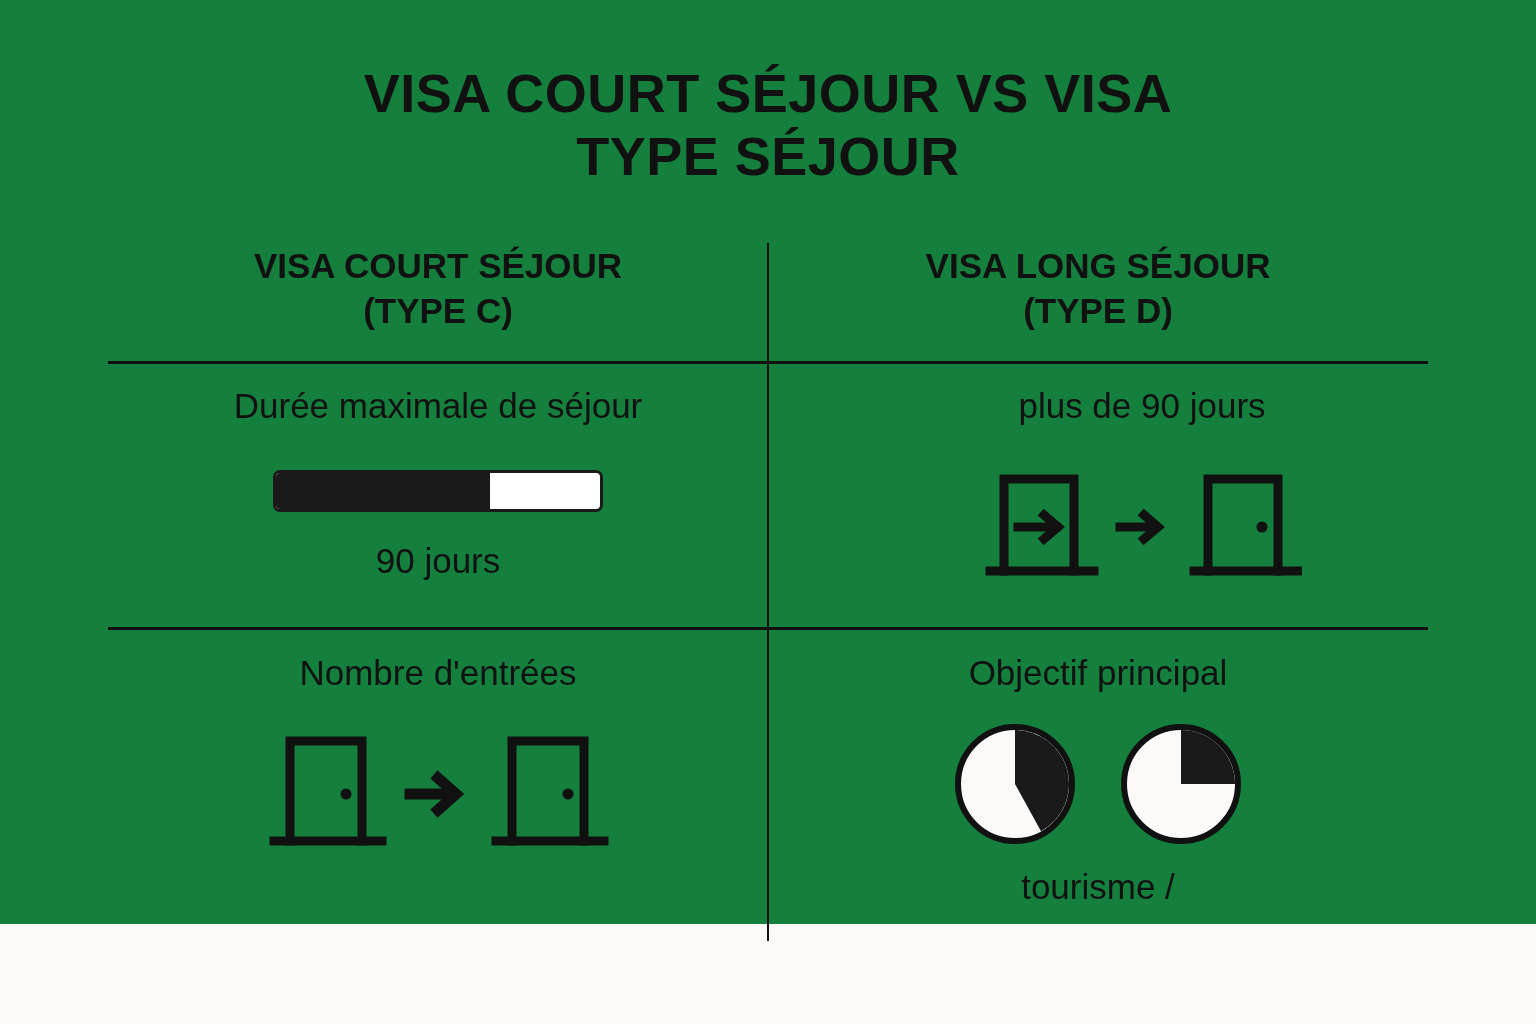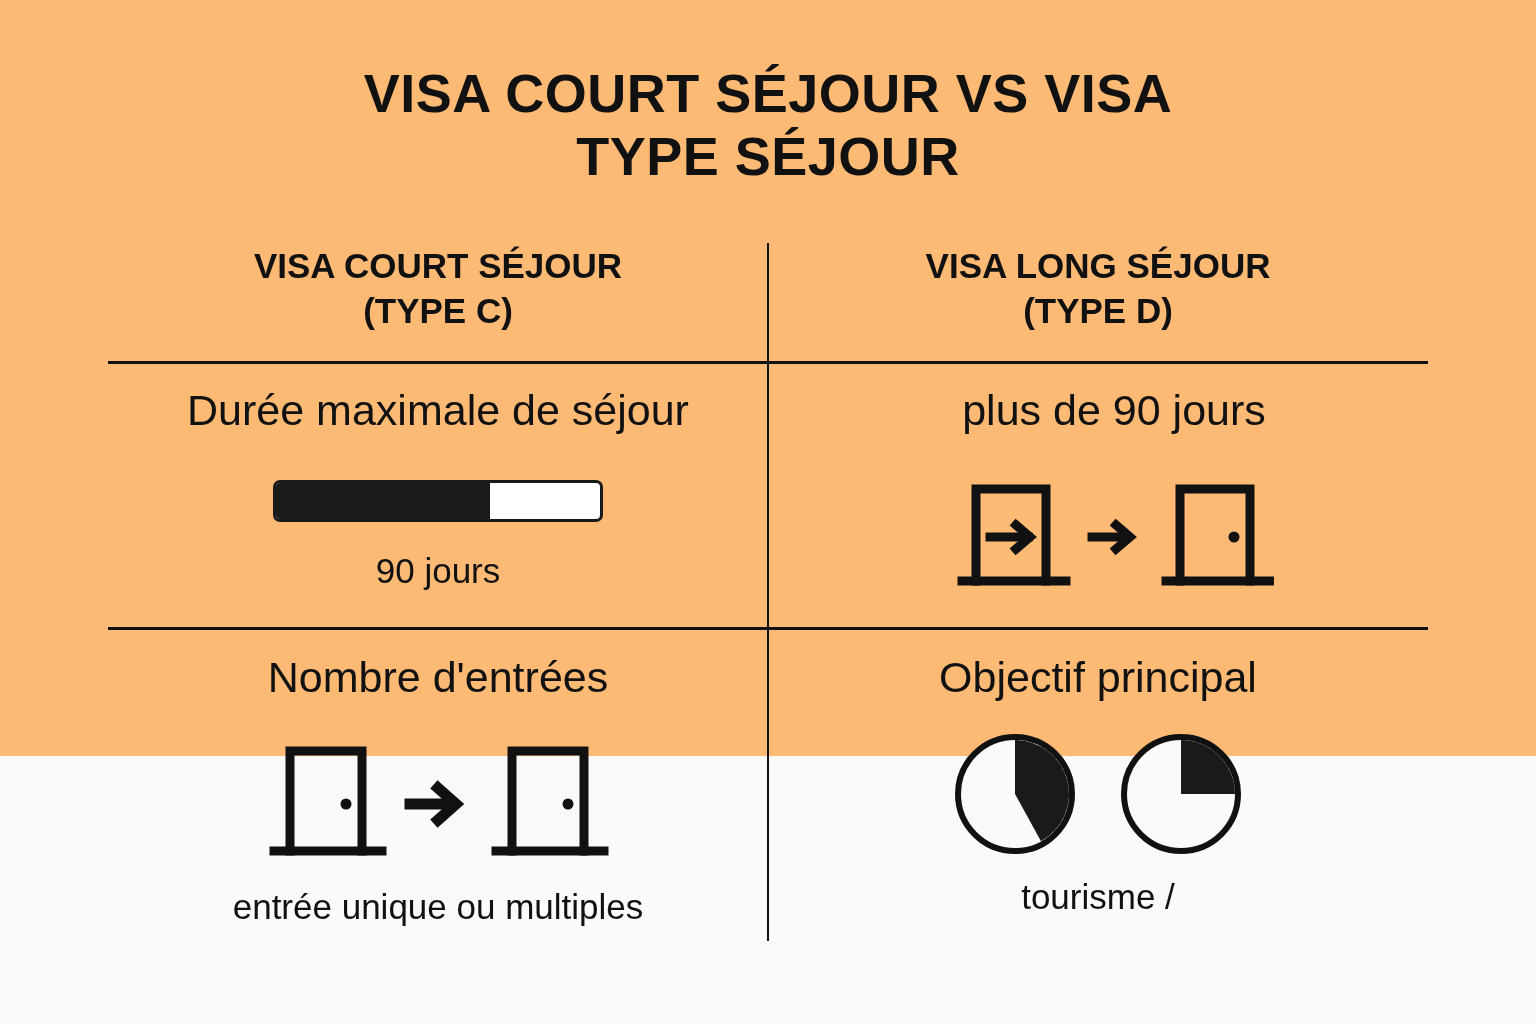--- a/index.html
+++ b/index.html
@@ -11,22 +11,22 @@
     height: 1024px;
     background: #FBFAF8;
     font-family: "Liberation Sans", sans-serif;
     color: #111111;
     overflow: hidden;
   }
 
   .page {
     position: relative;
     width: 1536px;
-    height: 756px;
-    background: #fdba74;
+    height: 924px;
+    background: #15803d;
   }
 
   
   .title {
     position: absolute;
     left: 0;
     top: 62px;
     width: 1536px;
     text-align: center;
     font-size: 54px;
@@ -77,26 +77,26 @@
 
   
   .cell {
     position: absolute;
     width: 660px;
     display: flex;
     flex-direction: column;
     align-items: center;
   }
   .cell.tl { left: 108px;  top: 385px; }
-  .cell.tr { left: 784px;  top: 385px; }
+  .cell.tr { left: 812px;  top: 385px; }
   .cell.bl { left: 108px;  top: 652px; }
   .cell.br { left: 768px;  top: 652px; }
 
   .cell-label {
-    font-size: 43px;
+    font-size: 35px;
     font-weight: normal;
     color: #111111;
     line-height: 1.2;
     white-space: nowrap;
   }
   .cell-caption {
     font-size: 35px;
     font-weight: normal;
     color: #111111;
     line-height: 1.2;
@@ -241,21 +241,20 @@
         <svg width="126" height="130" viewBox="0 0 126 130" aria-hidden="true">
           <g fill="none" stroke="#111111" stroke-width="9" stroke-linecap="square">
             <path d="M28 119 V19 H100 V119"></path>
             <line x1="12" y1="119" x2="120" y2="119" stroke-width="9"></line>
           </g>
           <circle cx="84" cy="72" r="5.5" fill="#111111"></circle>
         </svg>
       </span>
 
     </div>
-    <div class="cell-caption" style="margin-top:24px">entrée unique ou multiples</div>
   </div>
 
   <div class="cell br">
     <div class="cell-label">Objectif principal</div>
     <div class="icon-row pies">
 
       <span>
         <svg width="128" height="128" viewBox="0 0 128 128" aria-hidden="true">
           <circle cx="64" cy="64" r="57" fill="#FBFAF8" stroke="#111111" stroke-width="6"></circle>
           <path id="pie-slice-1" fill="#1A1A1A" d="M 64 64 L 64 10 A 54 54 0 0 1 90.01469840149264 111.32056072236861 Z"></path>

